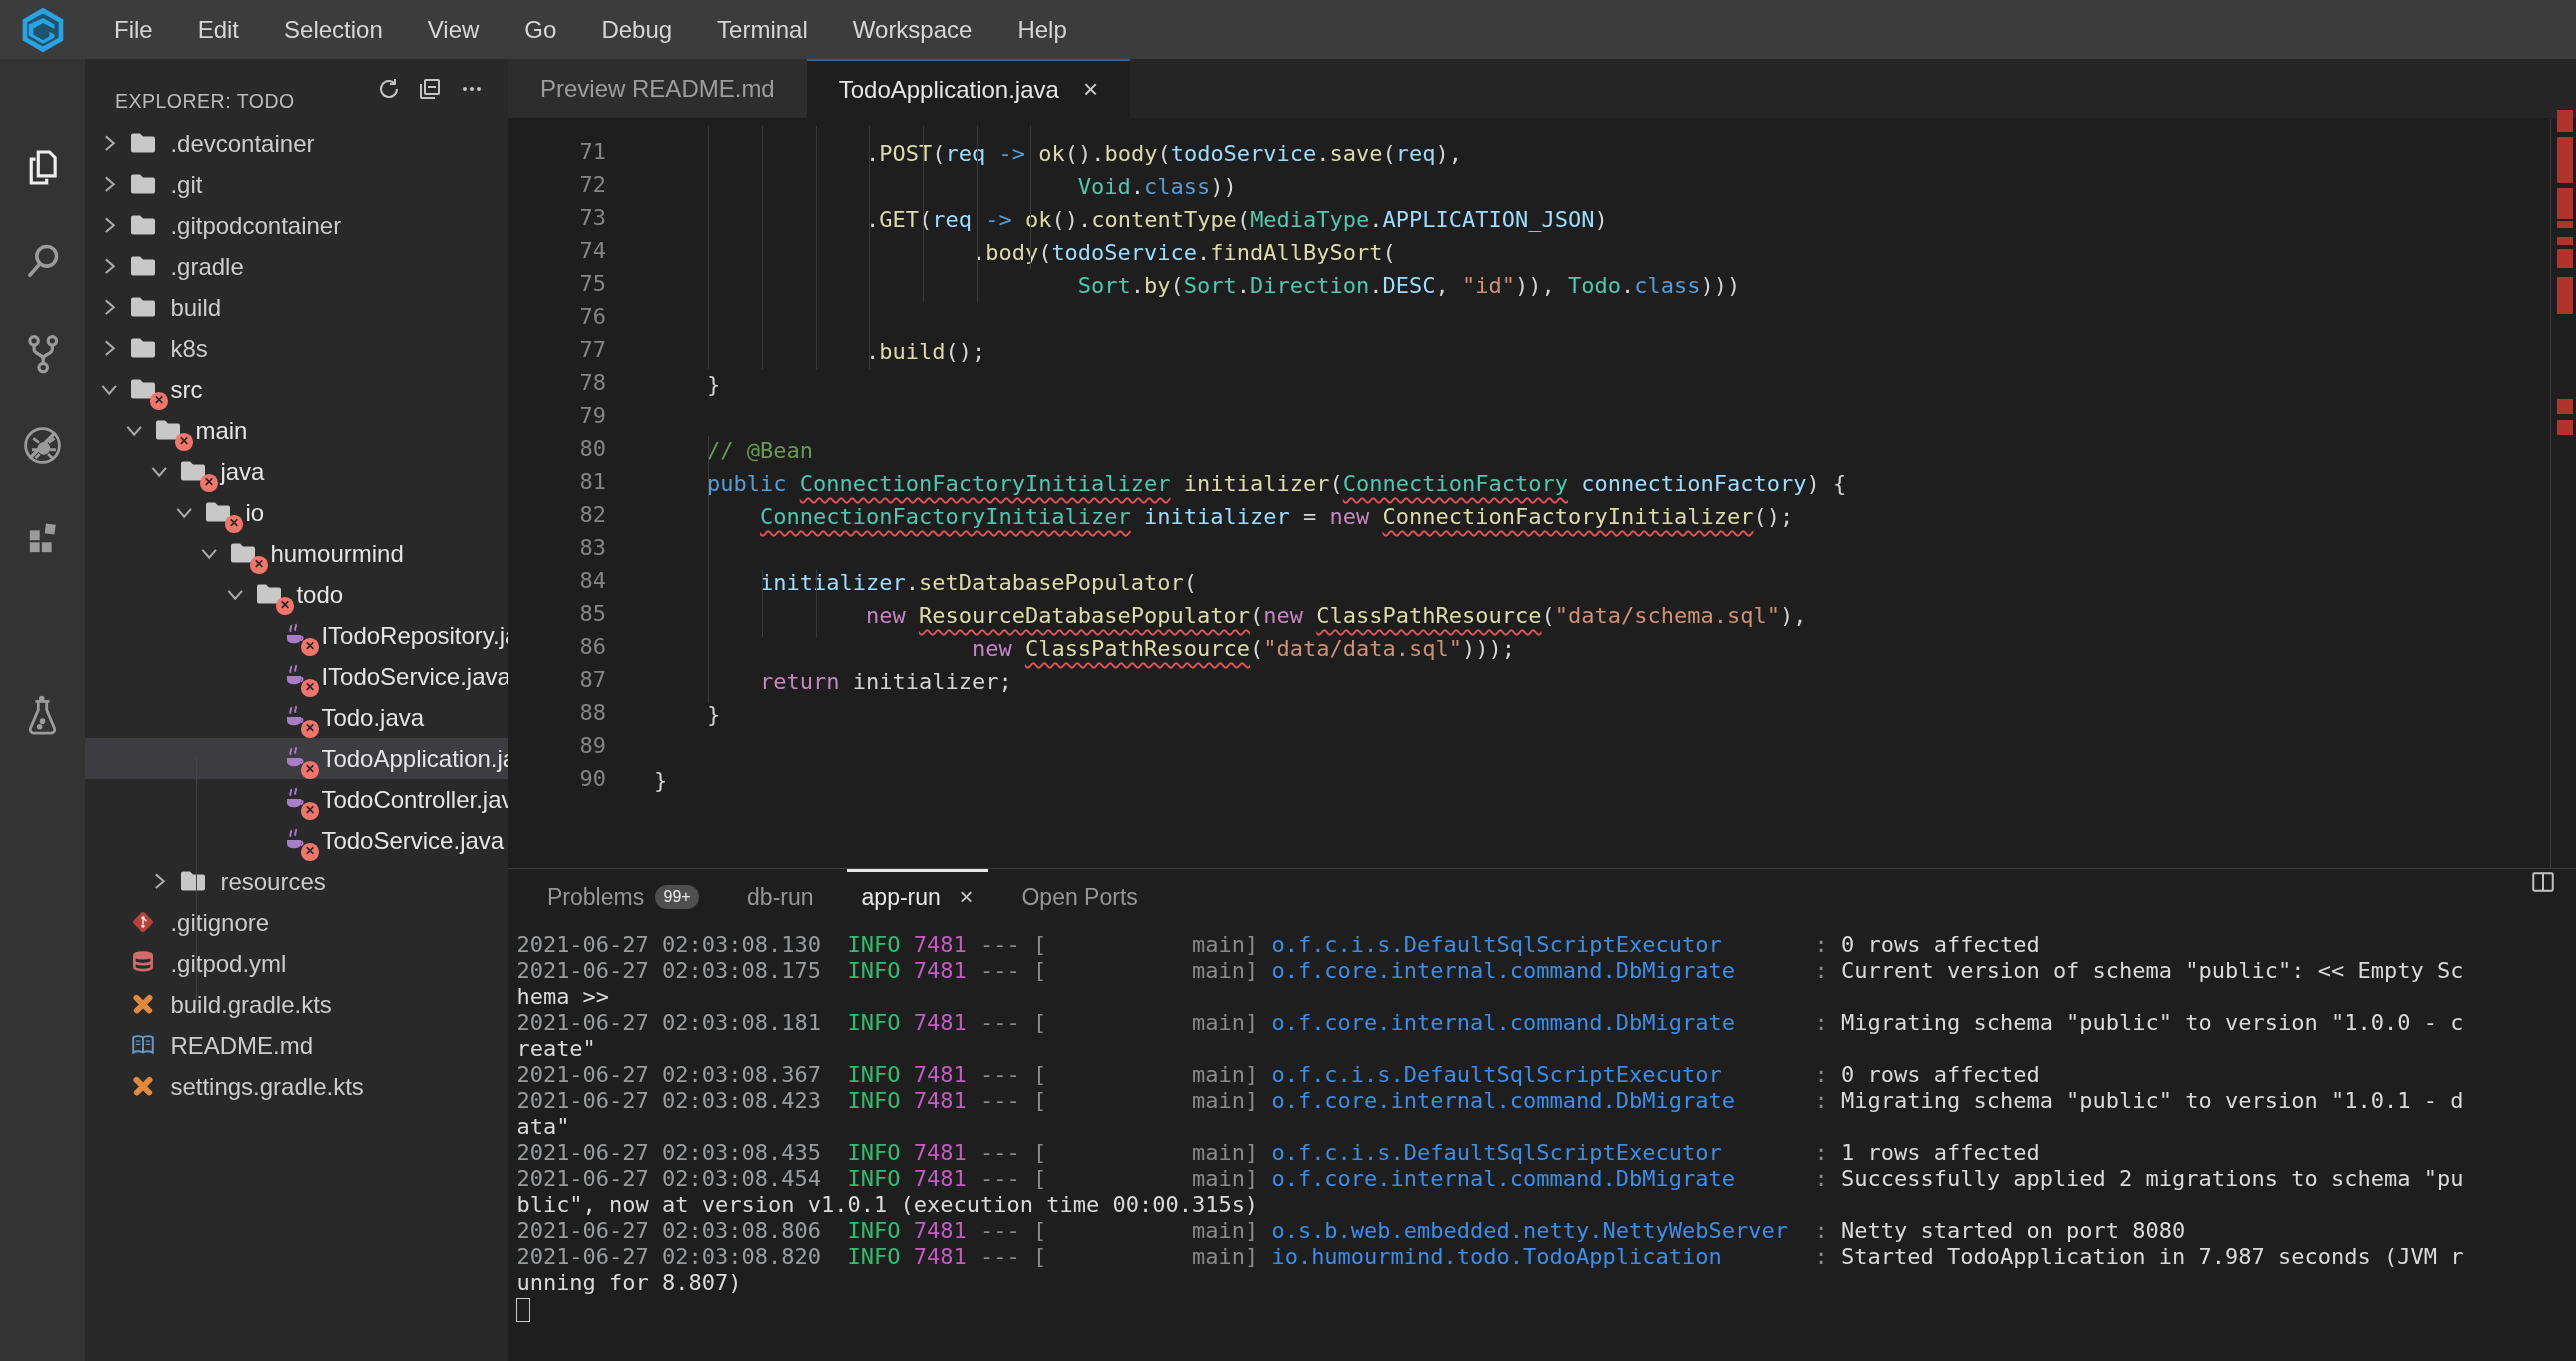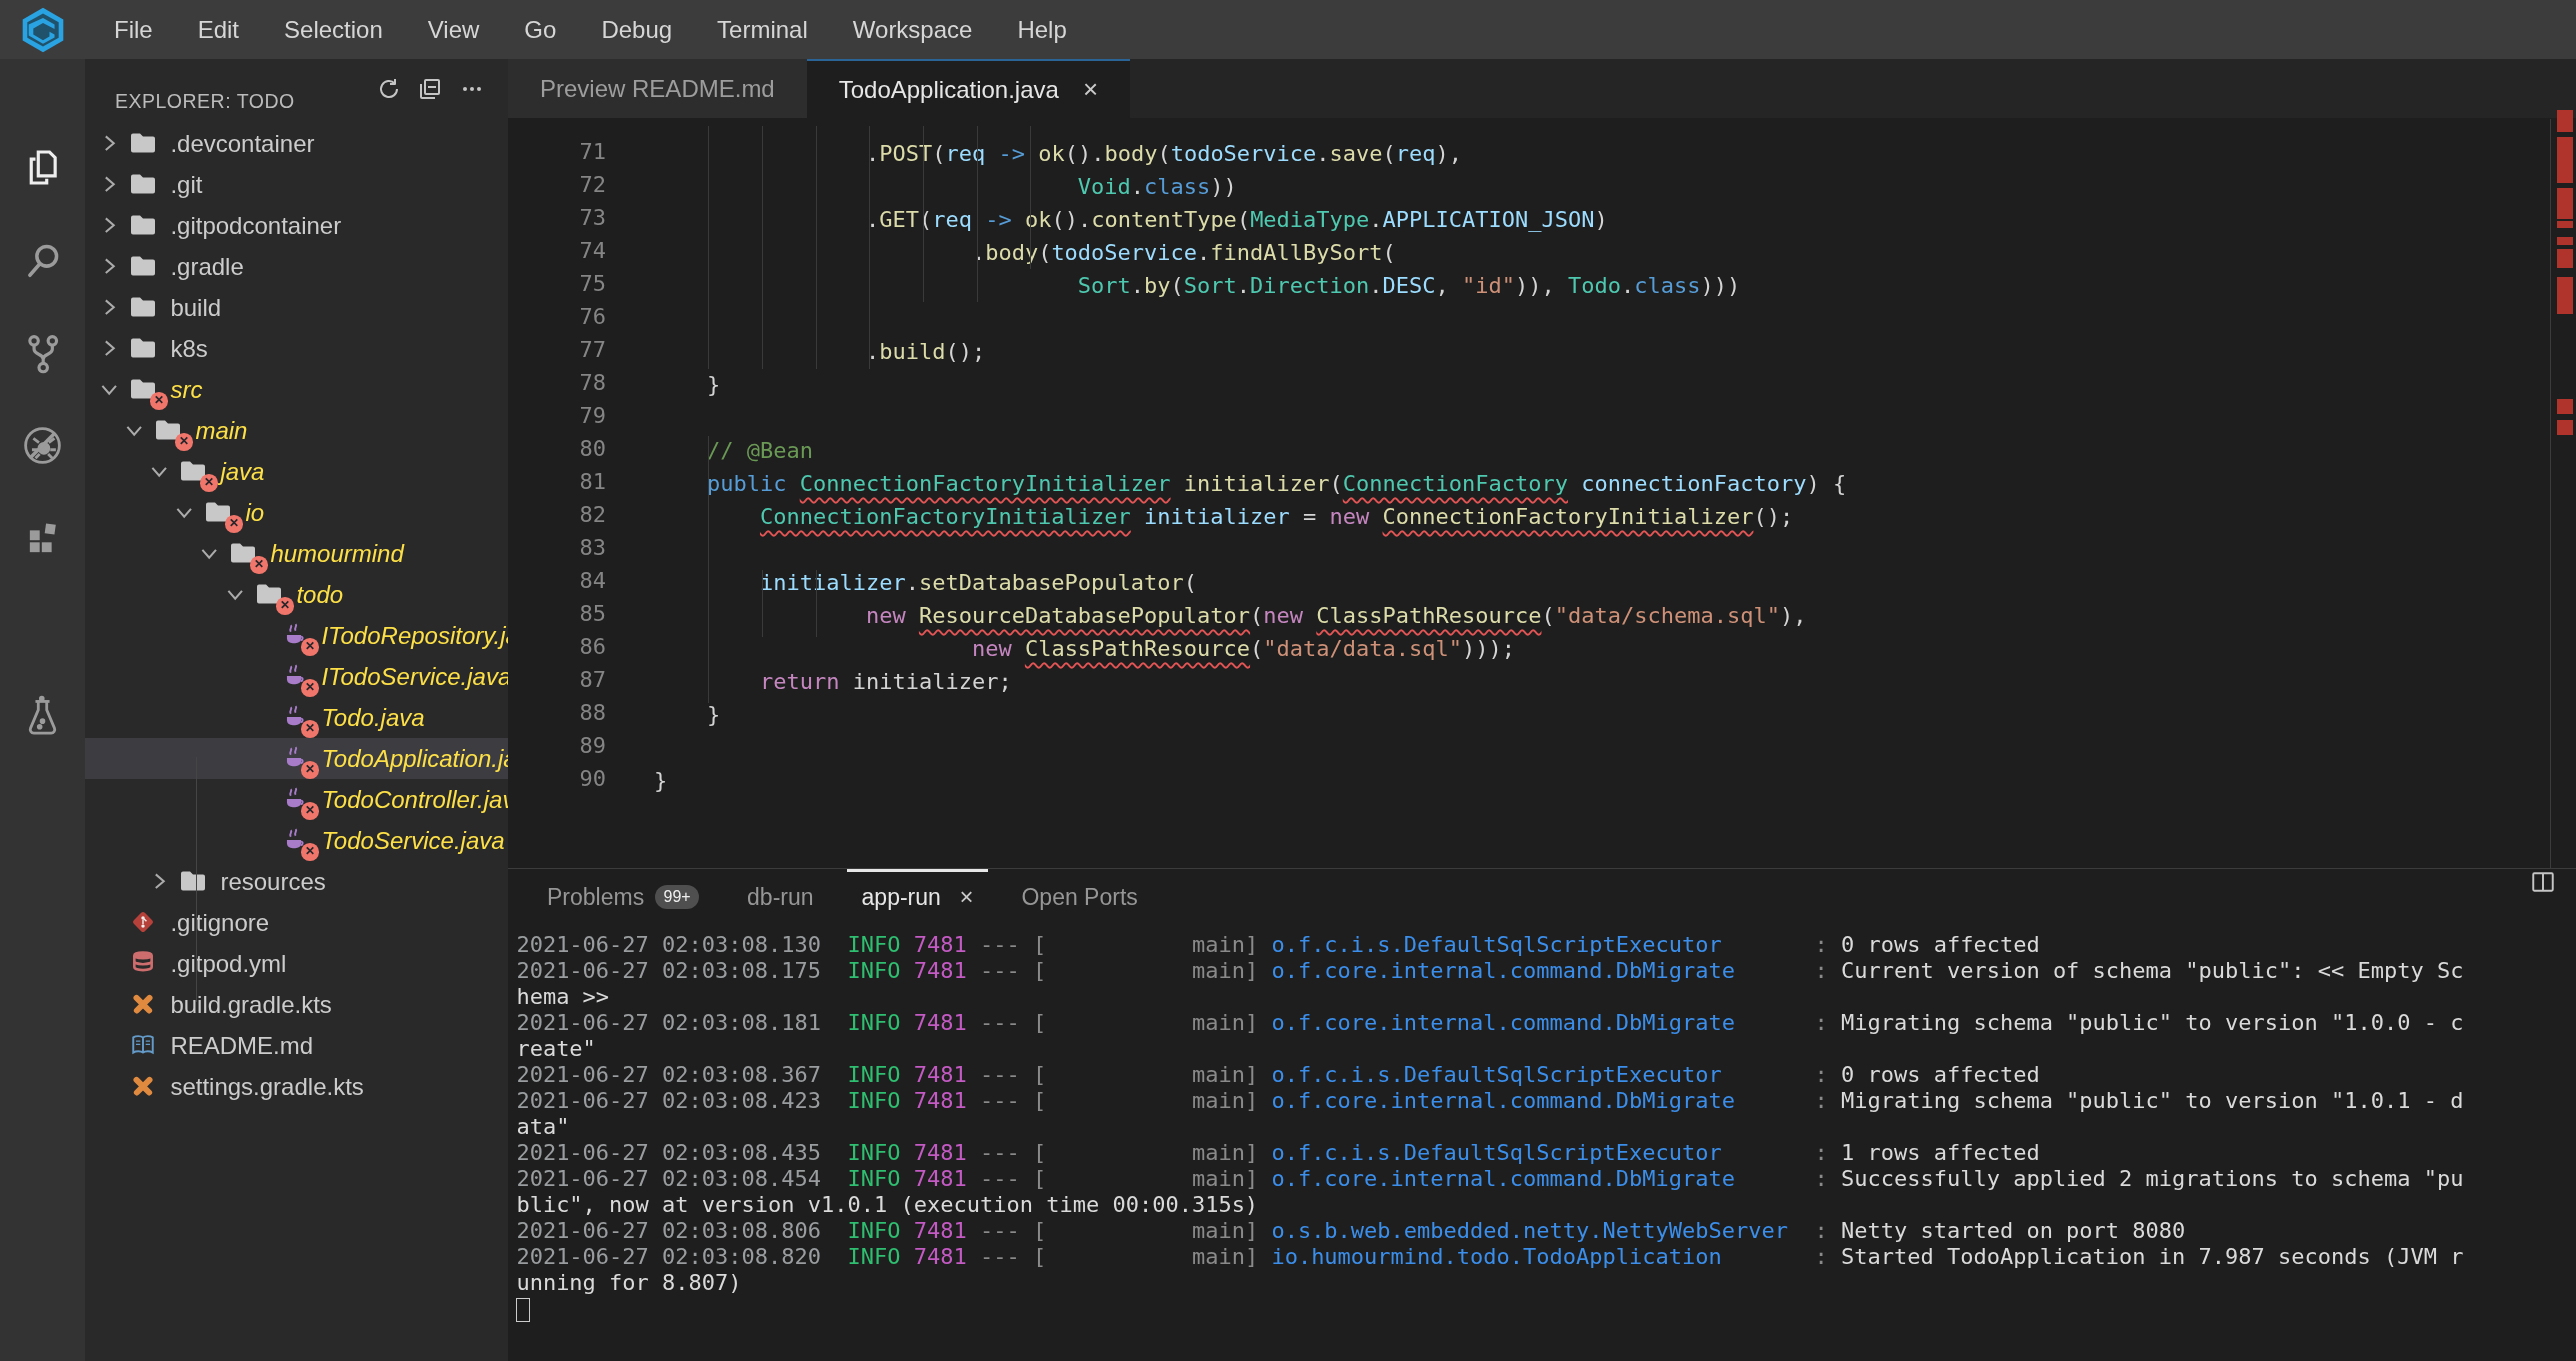--- a/index.html
+++ b/index.html
@@ -17,21 +17,21 @@
   .act-item svg{width:45px;height:45px;}
   
   #sidebar{position:absolute;left:85px;top:59px;width:423px;height:1302px;background:#292929;overflow:hidden;}
   #explorer-header{height:59px;display:flex;align-items:center;padding:0 20.4px 0 30px;}
   #explorer-title{font-size:19.5px;color:#bbbbbb;letter-spacing:0.5px;flex:1;margin-top:26px;}
   .hdr-act{width:32px;height:32px;display:flex;align-items:center;justify-content:center;margin-left:9.3px;color:#c5c5c5;}
   .hdr-act svg{width:24px;height:24px;}
   #tree{position:absolute;left:0;top:64px;width:423px;}
   .trow{height:41px;display:flex;align-items:center;white-space:nowrap;font-size:24px;color:#cccccc;position:relative;}
   .trow.selected{background:#3c3c41;}
-  .trow.error .tlabel{color:#fde047;font-style:italic;}
+  .trow.error .tlabel{color:#e5e5e5;}
   .chev{width:26px;height:26px;flex:0 0 26px;display:flex;align-items:center;justify-content:center;margin-right:7.4px;}
   .chev svg{width:20.4px;height:20.4px;}
   .ticon{width:30px;height:28px;flex:0 0 30px;position:relative;margin-right:11px;}
   .ticon svg{width:28px;height:26px;}
   .badge-err{position:absolute;right:-8.4px;bottom:-6.5px;width:17.6px;height:17.6px;border-radius:50%;
              background:#f0756a;color:#26262b;font-size:12px;font-weight:bold;line-height:17.6px;text-align:center;}
   .indent-guide-tree{position:absolute;left:111px;top:698px;height:245px;width:0.9px;background:#454545;}
   
   #tabbar{position:absolute;left:508px;top:59px;width:2068px;height:59px;background:#252526;display:flex;}
   .etab{height:59px;display:flex;align-items:center;padding:0 32px;font-size:24px;box-sizing:border-box;}

